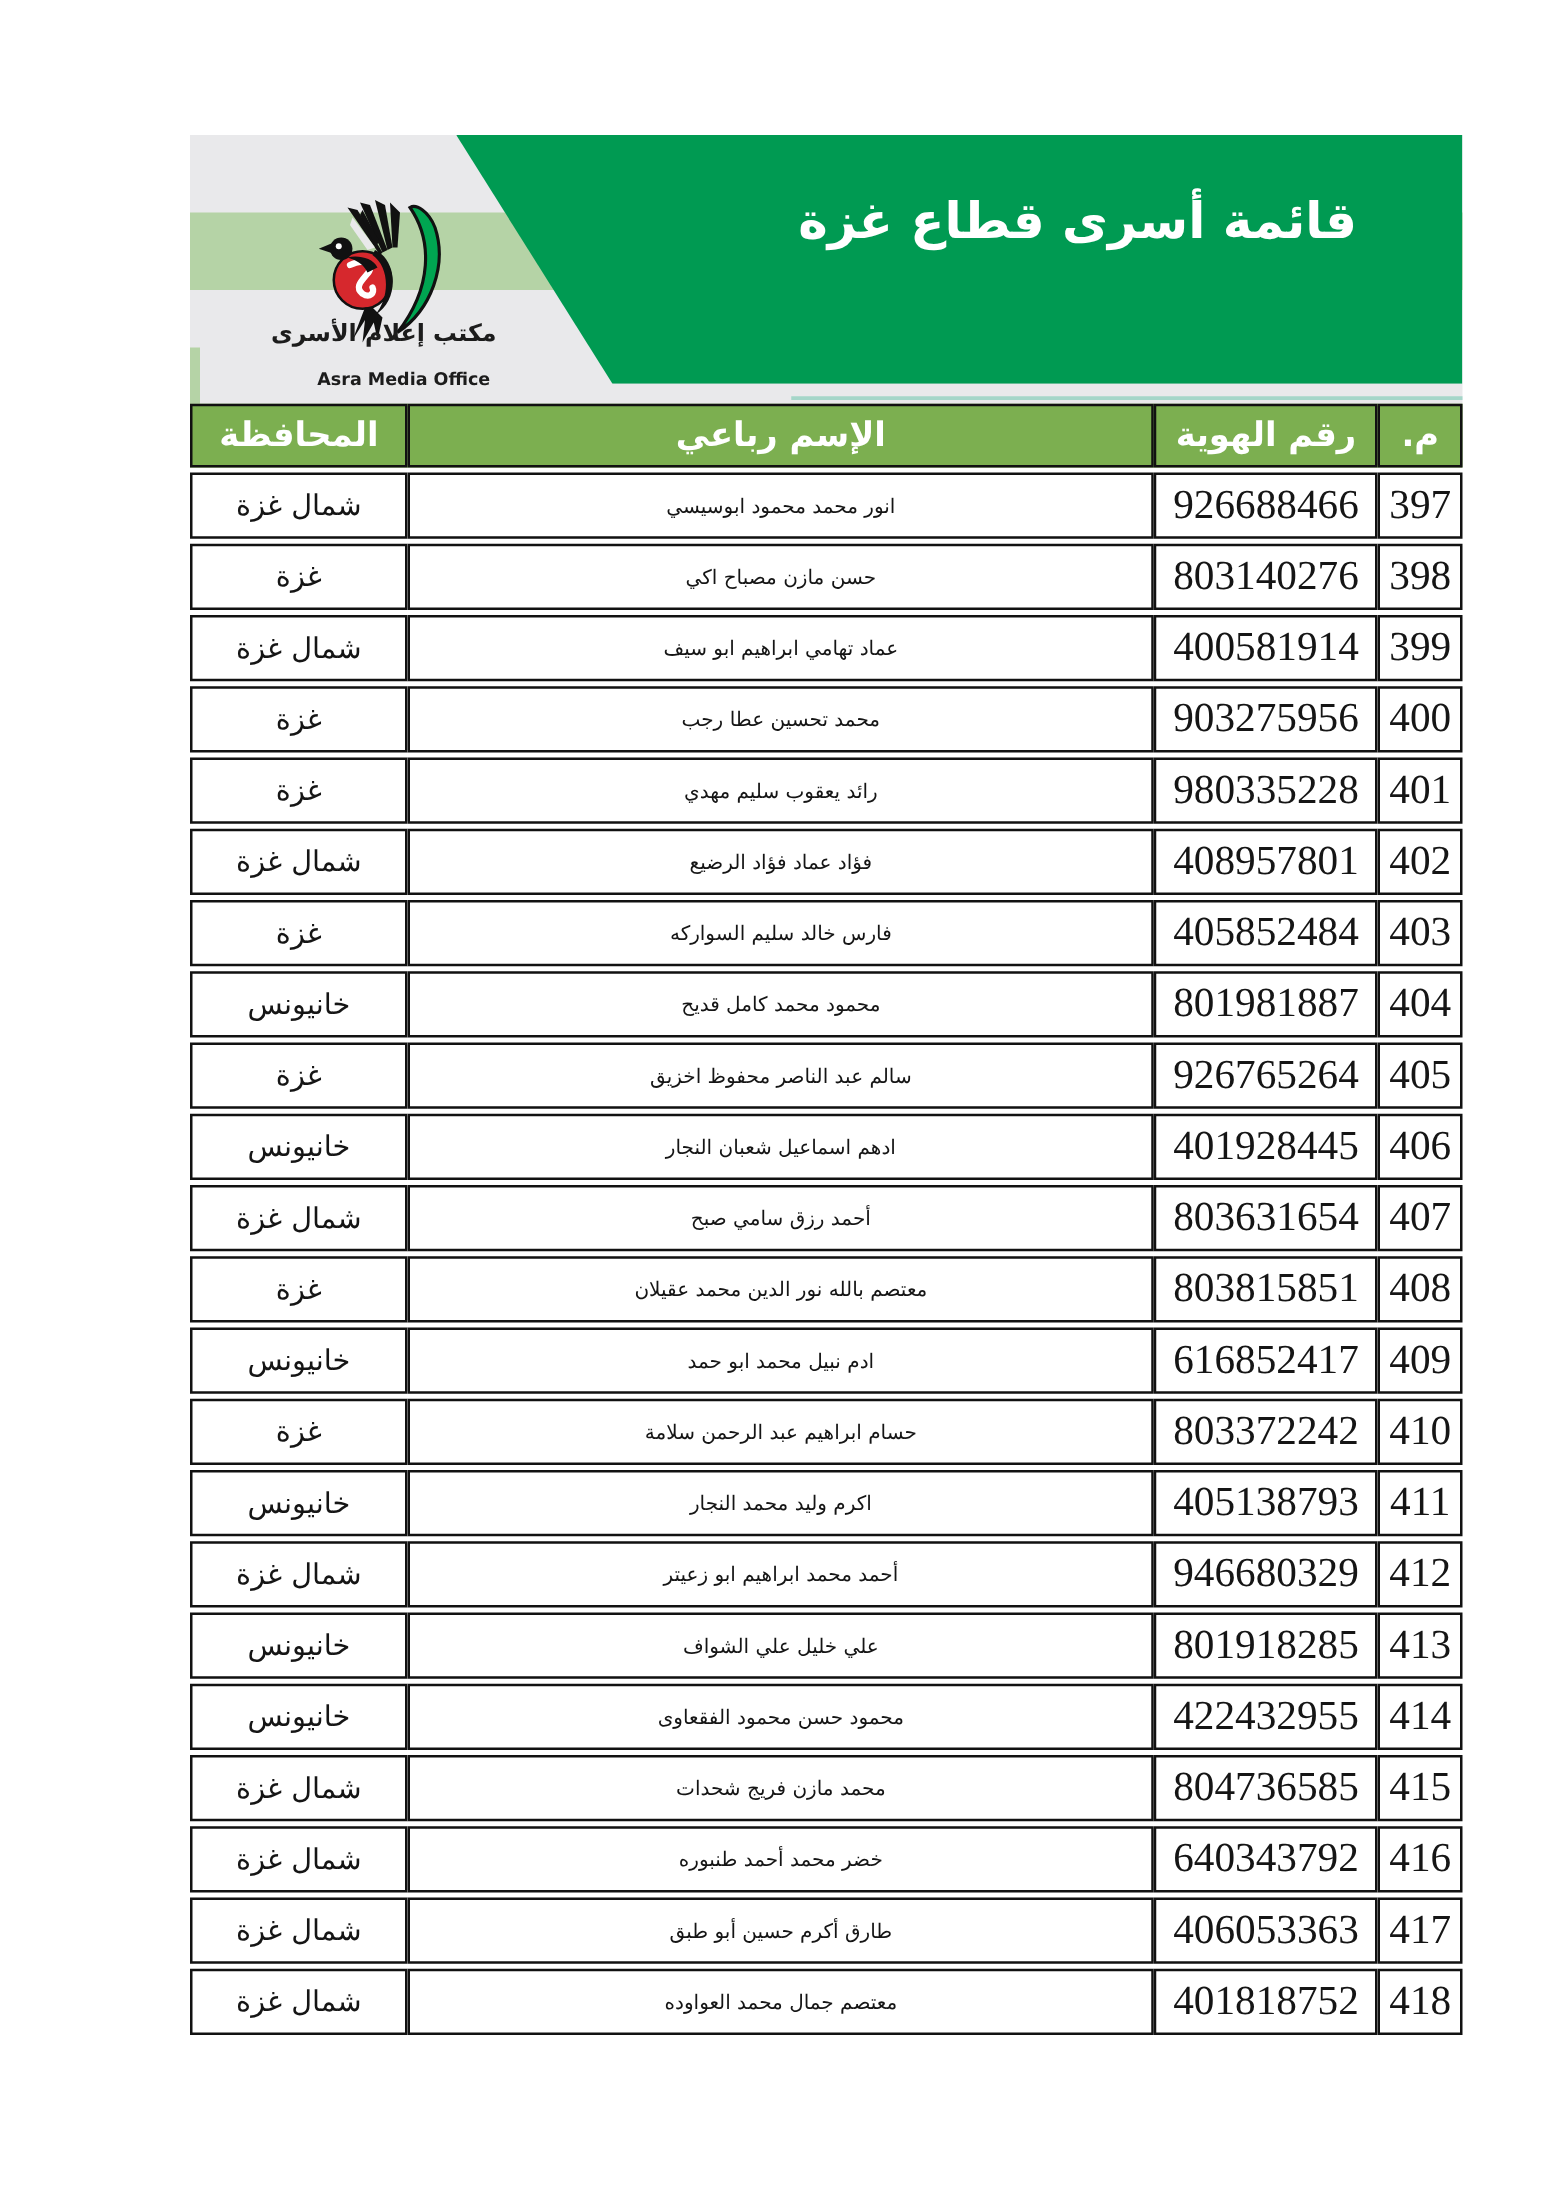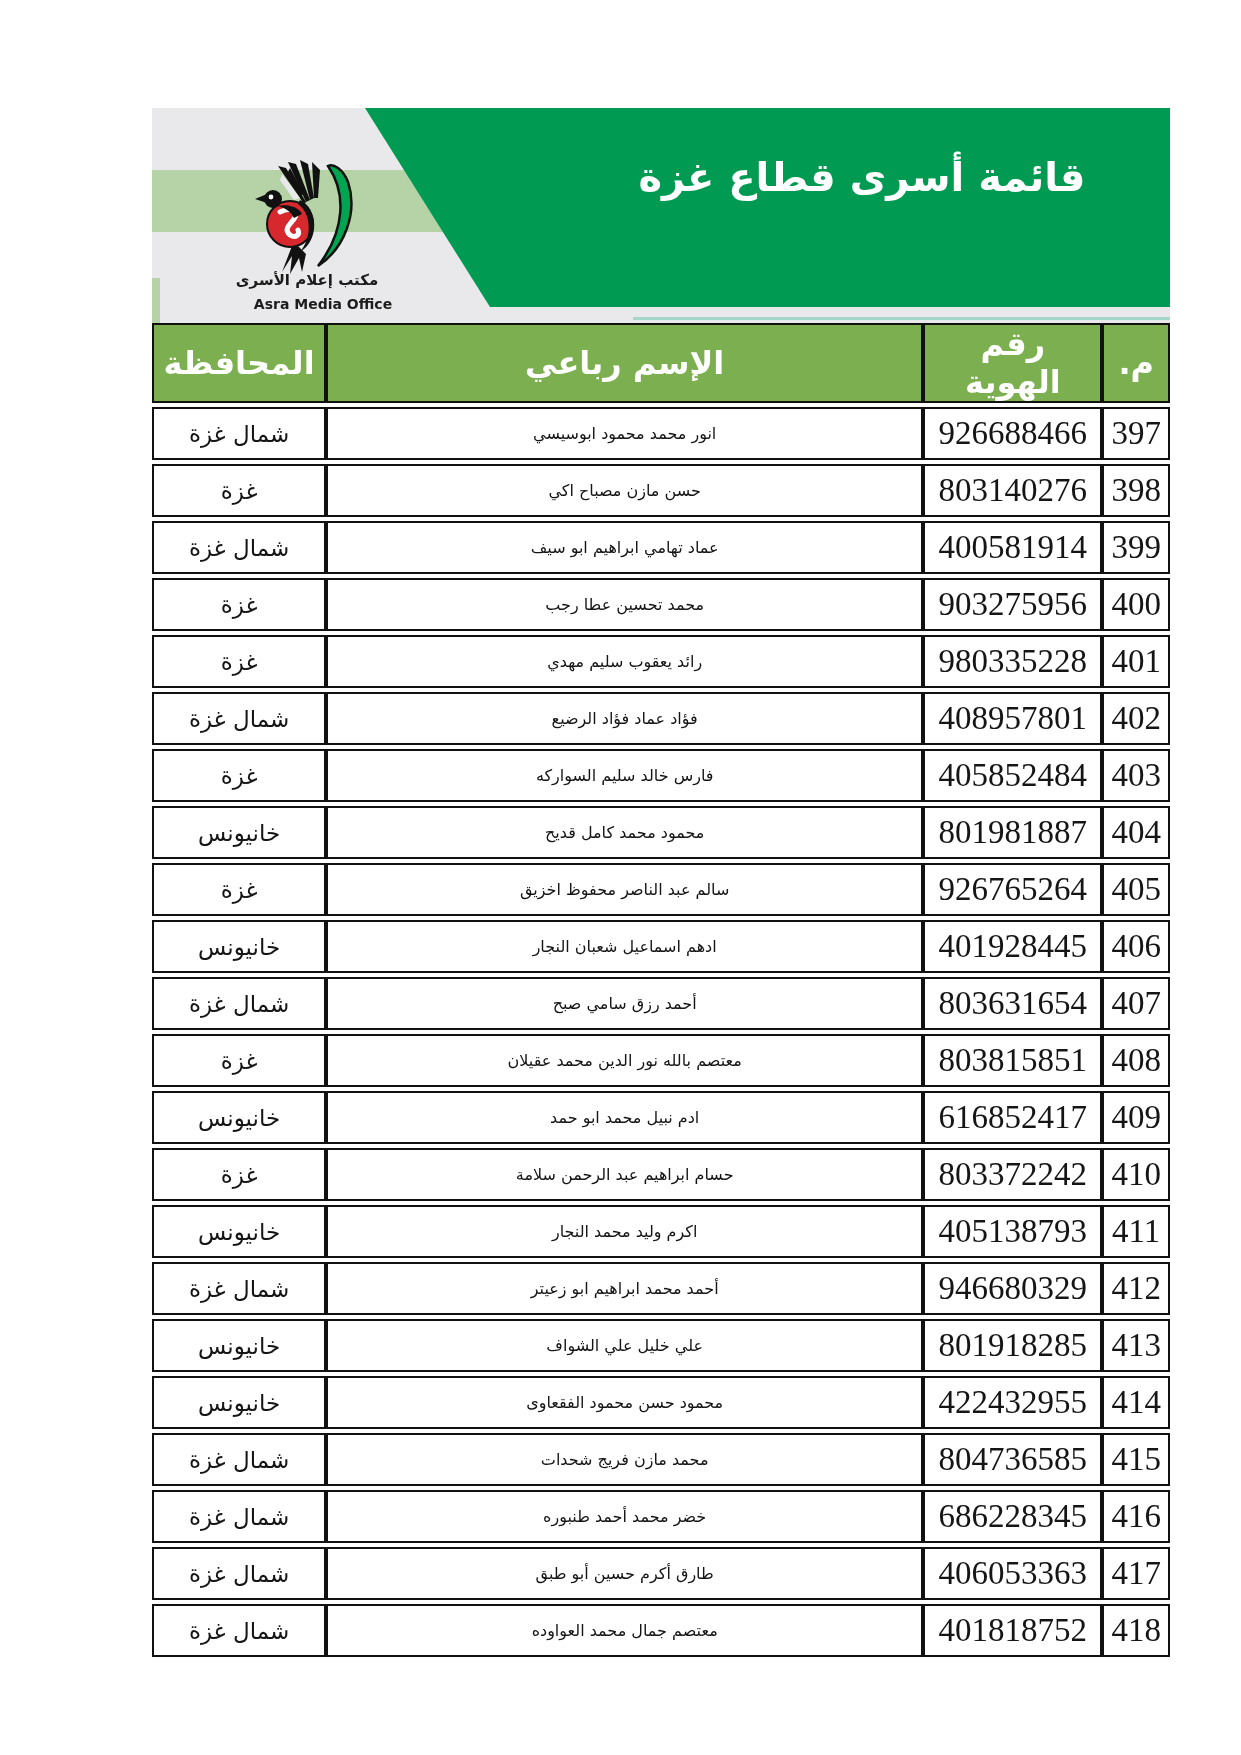--- a/index.html
+++ b/index.html
@@ -15,35 +15,35 @@
   .green-wedge {
     position:absolute; inset:0; background:#009a52;
     clip-path:polygon(213px 0, 1018px 0, 1018px 199px, 338px 199px);
   }
   .teal-line { position:absolute; left:481px; top:209px; width:537px; height:3px; background:#a5d6c9; }
 
   .title-block { position:absolute; left:430px; top:42px; width:560px; text-align:center; direction:rtl; }
   .title-block div { color:#ffffff; font-weight:bold; font-size:40px; line-height:55px; letter-spacing:0; }
 
   .logo { position:absolute; left:90px; top:44px; width:130px; height:125px; }
-  .logo-ar { position:absolute; left:55px; top:163px; width:200px; text-align:center;
-             font-size:15px; font-weight:bold; color:#1c1c1c; direction:rtl; }
+  .logo-ar { position:absolute; left:55px; top:148px; width:200px; text-align:center;
+             font-size:19px; font-weight:bold; color:#1c1c1c; direction:rtl; }
   .logo-en { position:absolute; left:71px; top:188px; width:200px; text-align:center;
              font-size:14px; font-weight:bold; color:#1c1c1c; }
 
   
   table.list {
     position:absolute; left:117px; top:319px; width:1018px;
     border-collapse:separate; border-spacing:0 4px; direction:rtl;
     table-layout:fixed;
   }
   table.list th, table.list td { border:2px solid #111111; padding:0 6px; }
   table.list th {
     background:#7caf50; color:#ffffff; height:47px;
-    font-family:"DejaVu Sans", sans-serif; font-weight:bold; font-size:32px; text-align:center;
+    font-family:"DejaVu Sans", sans-serif; font-weight:bold; font-size:27px; text-align:center;
   }
   table.list td { background:#ffffff; height:49px; text-align:center; vertical-align:middle; color:#151515; }
   .col-index { width:66px; }
   .col-id    { width:175px; }
   .col-name  { width:583px; }
   .col-gov   { width:170px; }
   td.cell-index, td.cell-id { font-family:Liberation Serif, serif; font-size:33px; }
   td.cell-name { font-family:"DejaVu Sans",sans-serif; font-size:16px; }
   td.cell-gov  { font-family:"DejaVu Sans",sans-serif; font-size:23px; }
 </style>
@@ -218,21 +218,21 @@
           <td class="cell-gov">خانيونس</td>
         </tr>
         <tr>
           <td class="cell-index">415</td>
           <td class="cell-id">804736585</td>
           <td class="cell-name">محمد مازن فريج شحدات</td>
           <td class="cell-gov">شمال غزة</td>
         </tr>
         <tr>
           <td class="cell-index">416</td>
-          <td class="cell-id">686228345</td>
+          <td class="cell-id">640343792</td>
           <td class="cell-name">خضر محمد أحمد طنبوره</td>
           <td class="cell-gov">شمال غزة</td>
         </tr>
         <tr>
           <td class="cell-index">417</td>
           <td class="cell-id">406053363</td>
           <td class="cell-name">طارق أكرم حسين أبو طبق</td>
           <td class="cell-gov">شمال غزة</td>
         </tr>
         <tr>

